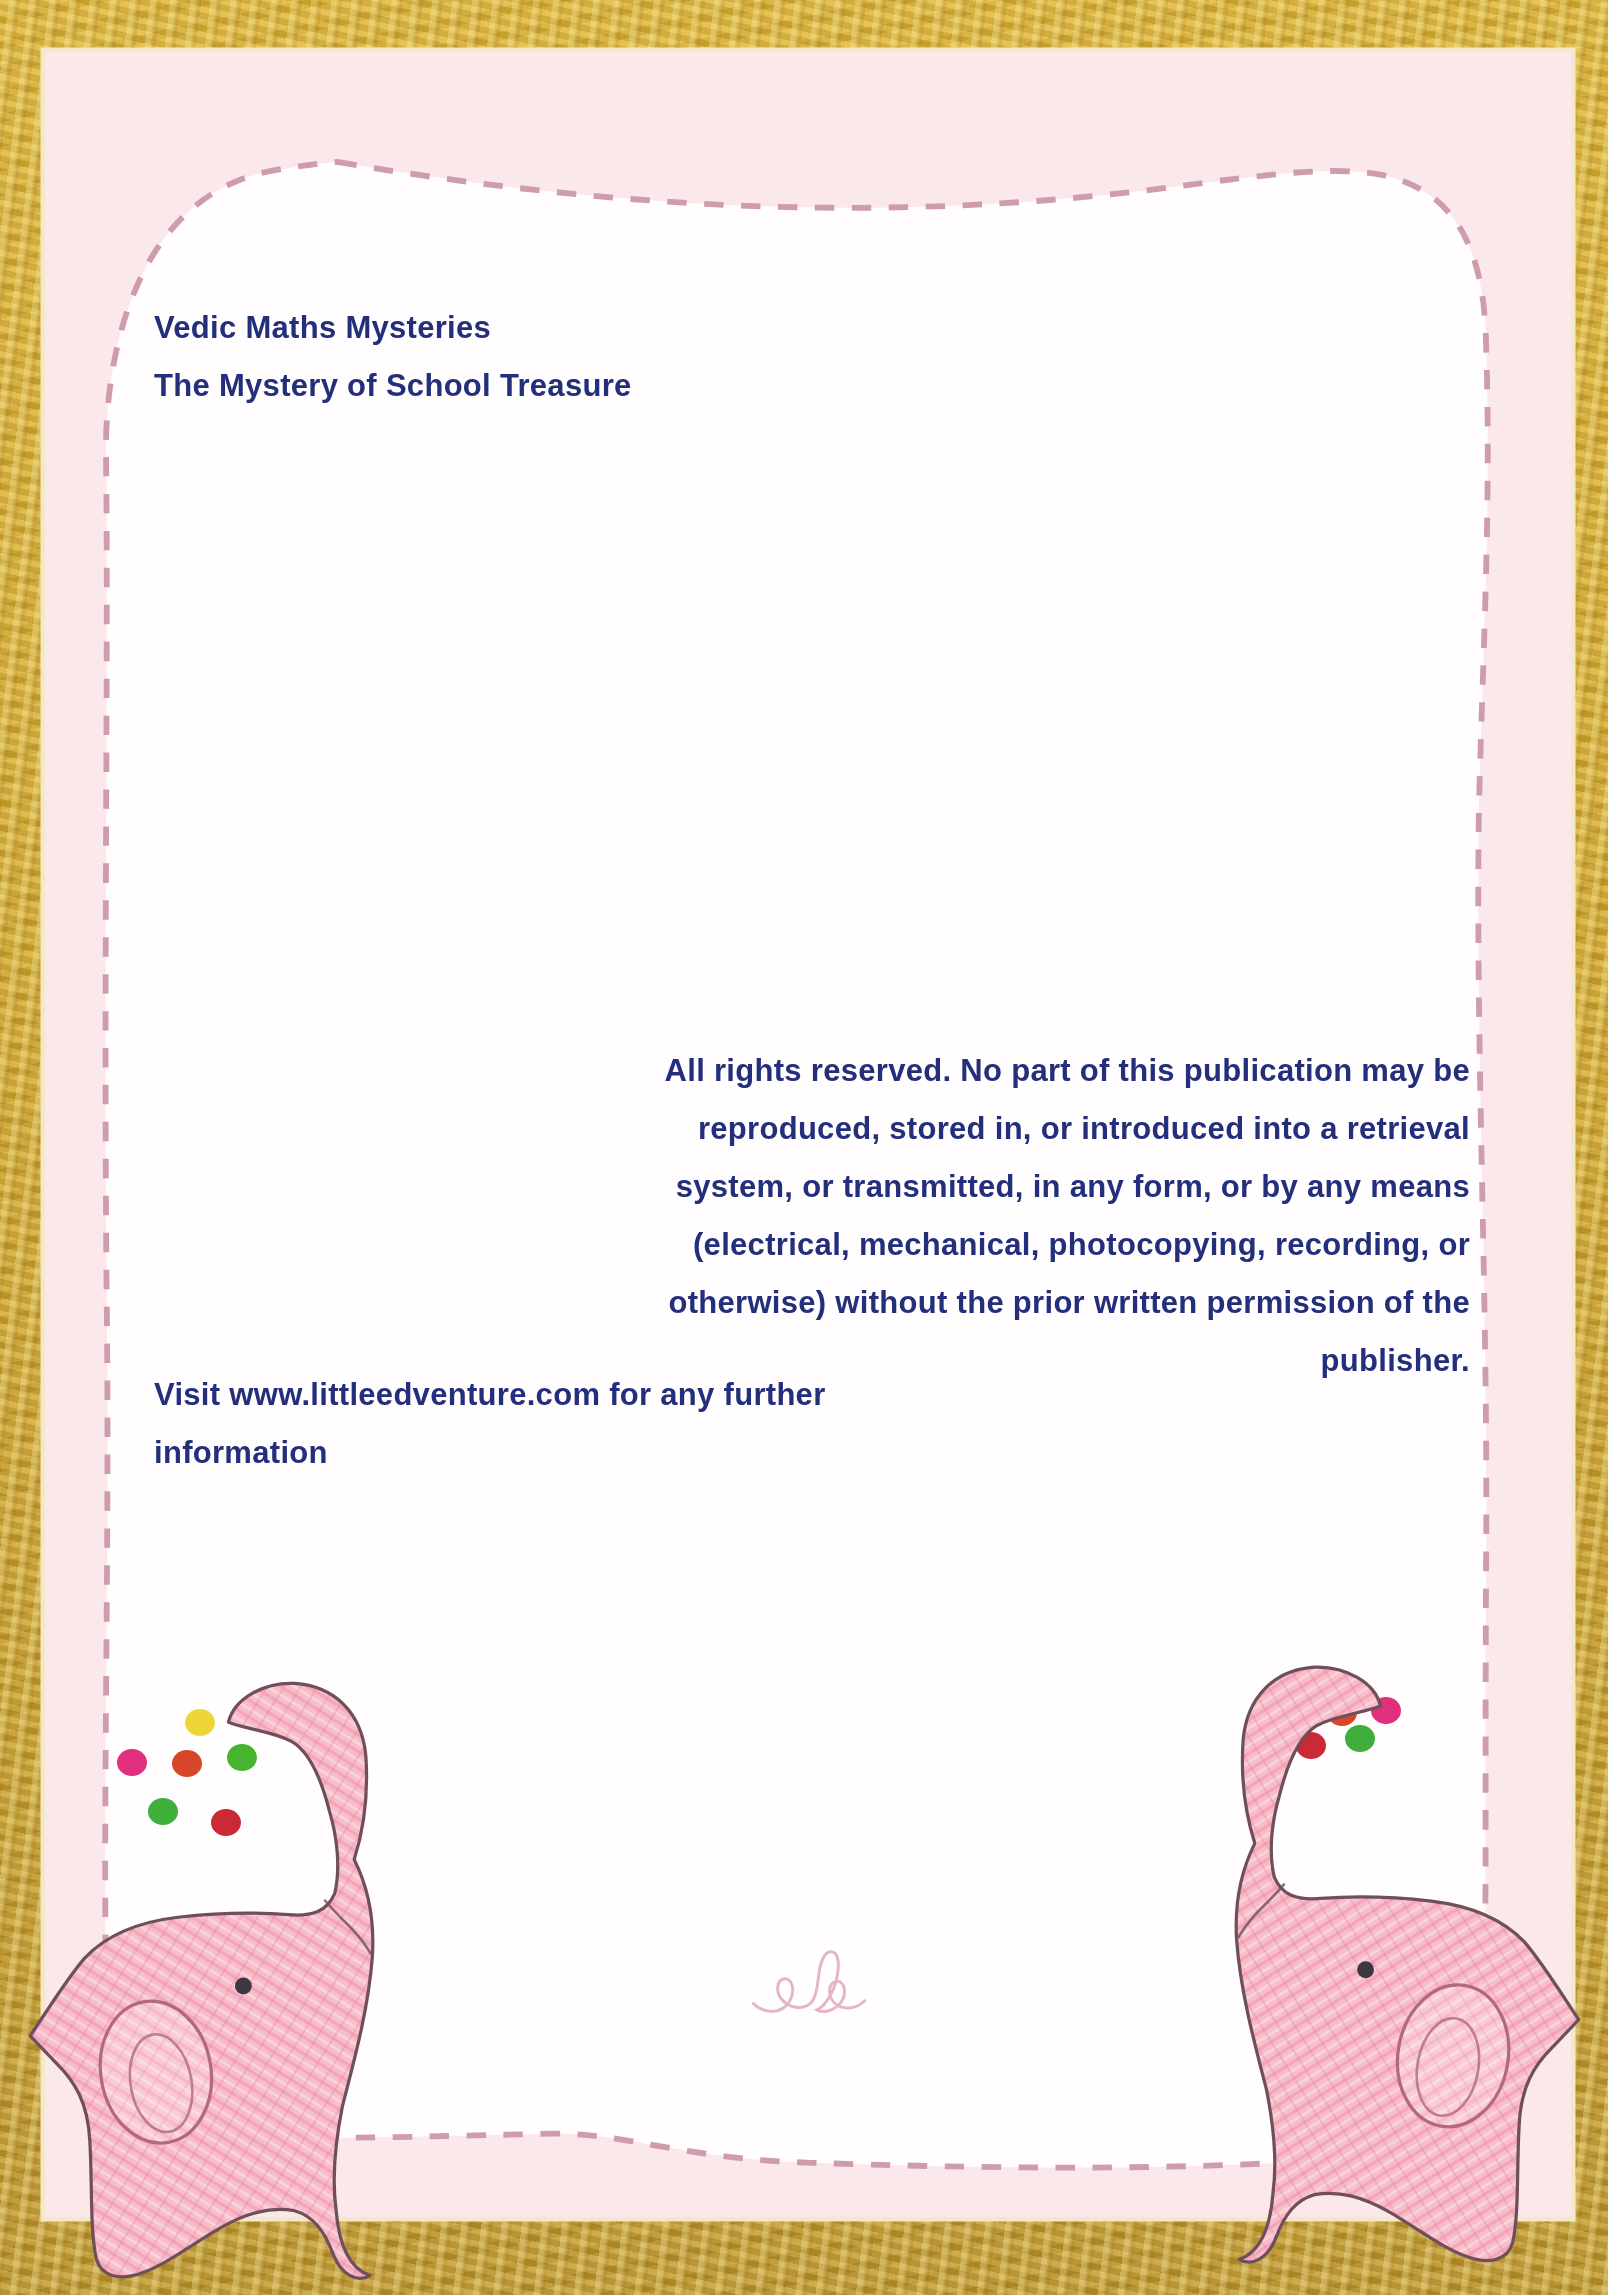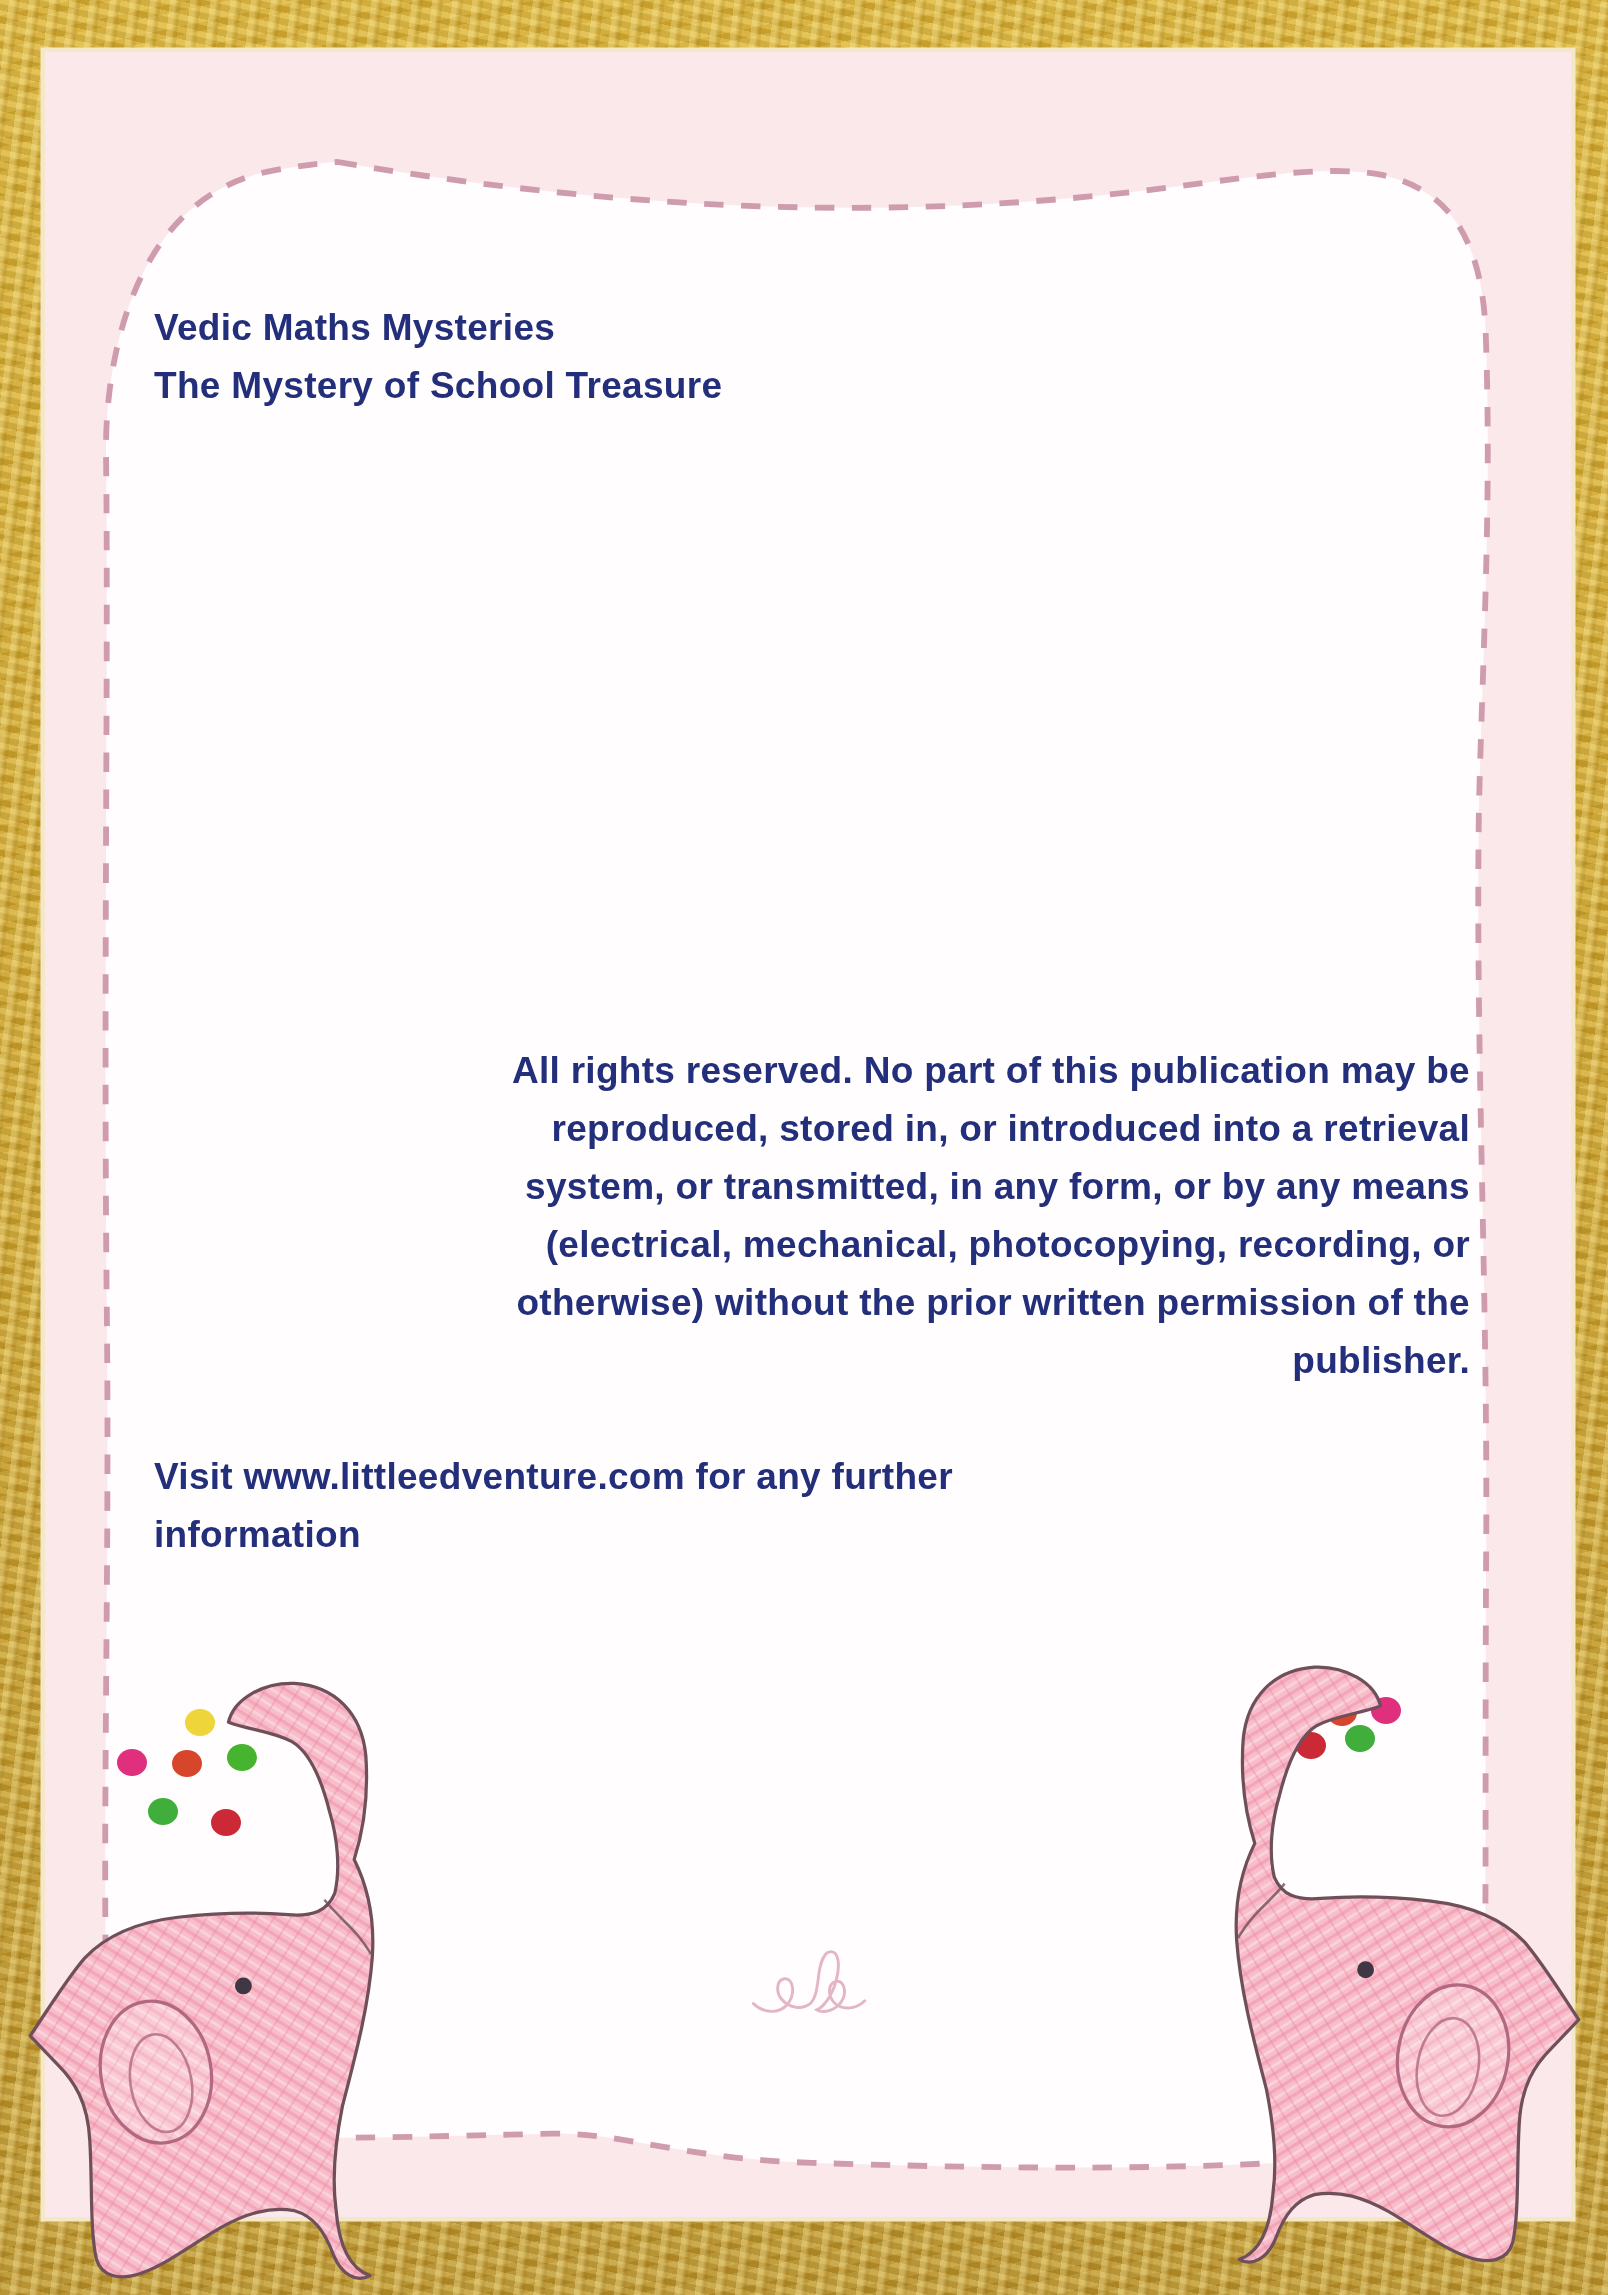--- a/index.html
+++ b/index.html
@@ -25,30 +25,30 @@
   svg.paper, svg.decor{
     position:absolute;left:0;top:0;width:1609px;height:2295px;
     pointer-events:none;
   }
   .textblock{
     position:absolute;
     left:154px;
     width:1316px;
     color:#232f7b;
     font-weight:700;
-    font-size:37px;
+    font-size:31px;
     line-height:58px;
     letter-spacing:0.3px;
     white-space:pre-wrap;
   }
   .t-title{top:299px;}
   .t-pub{top:533px;}
   .t-copy{top:876px;}
   .t-rights{top:1042px;text-align:right;}
-  .t-visit{top:1448px;}
+  .t-visit{top:1366px;}
   .confetti-layer{position:absolute;left:0;top:0;width:1609px;height:2295px;pointer-events:none;}
   .dot{position:absolute;width:30px;height:27px;border-radius:50%;}
 </style>
 </head>
 <body>
 
 <div class="page">
 
   <div class="pink-panel"></div>
 

